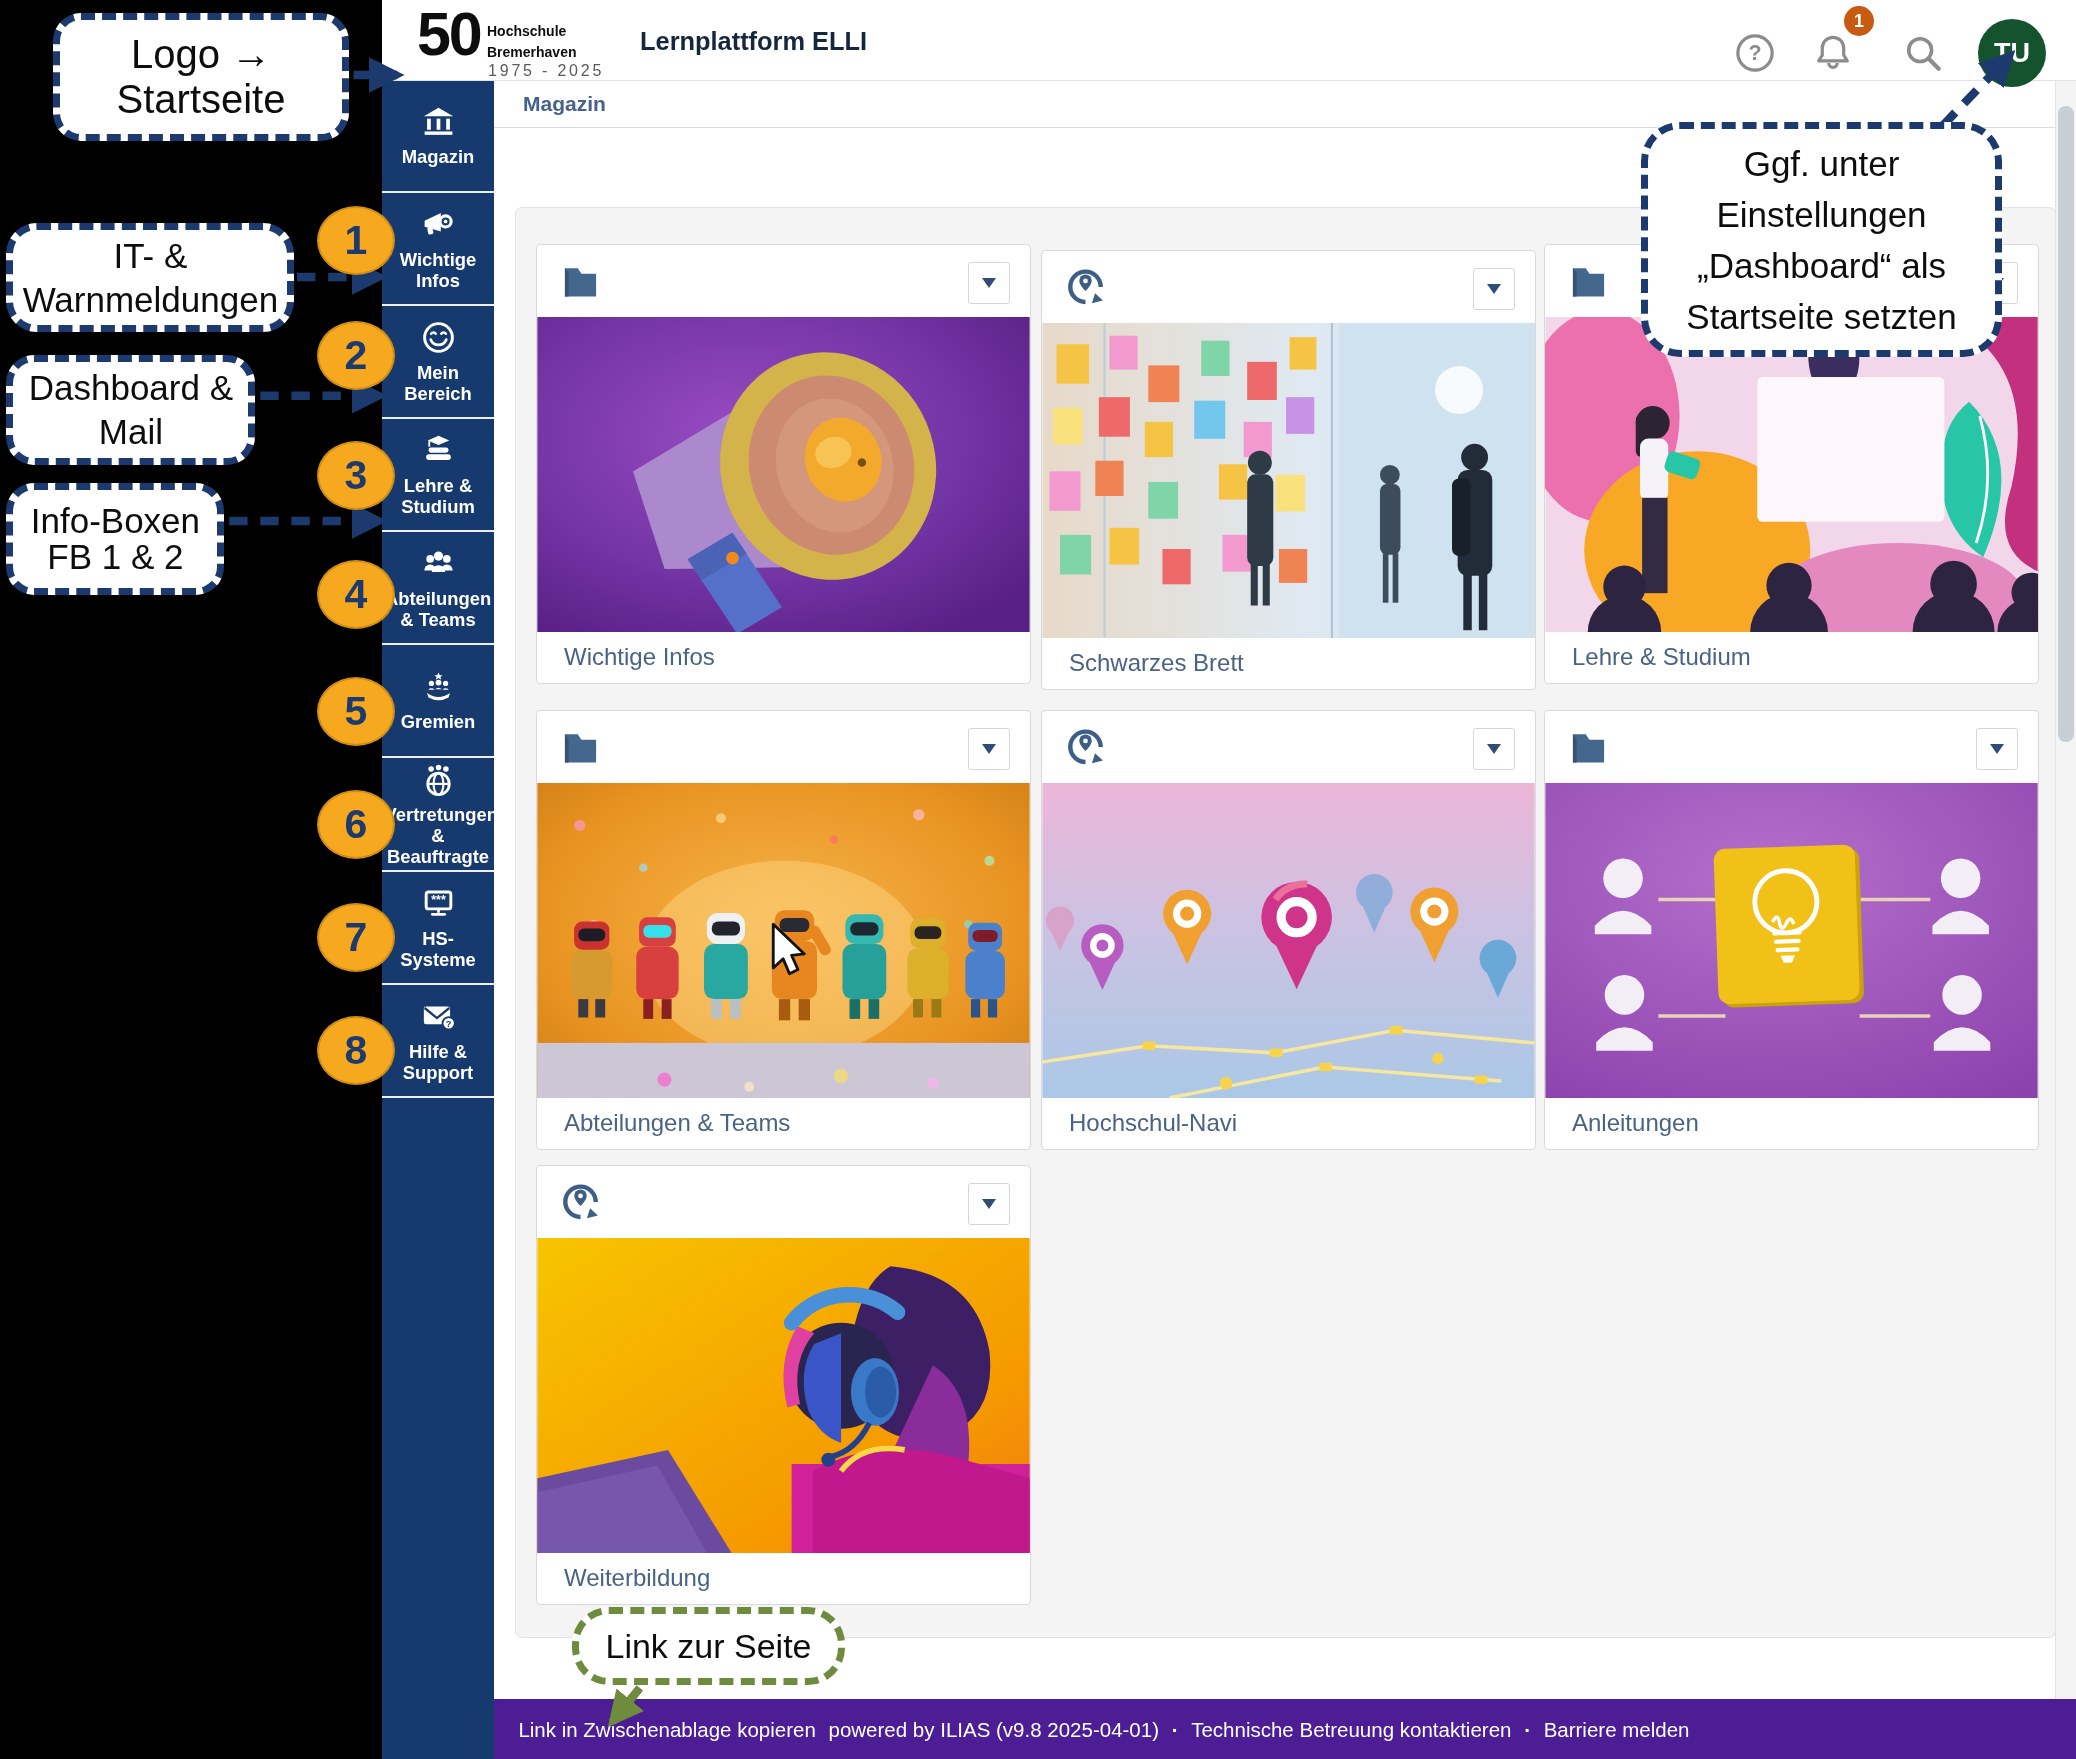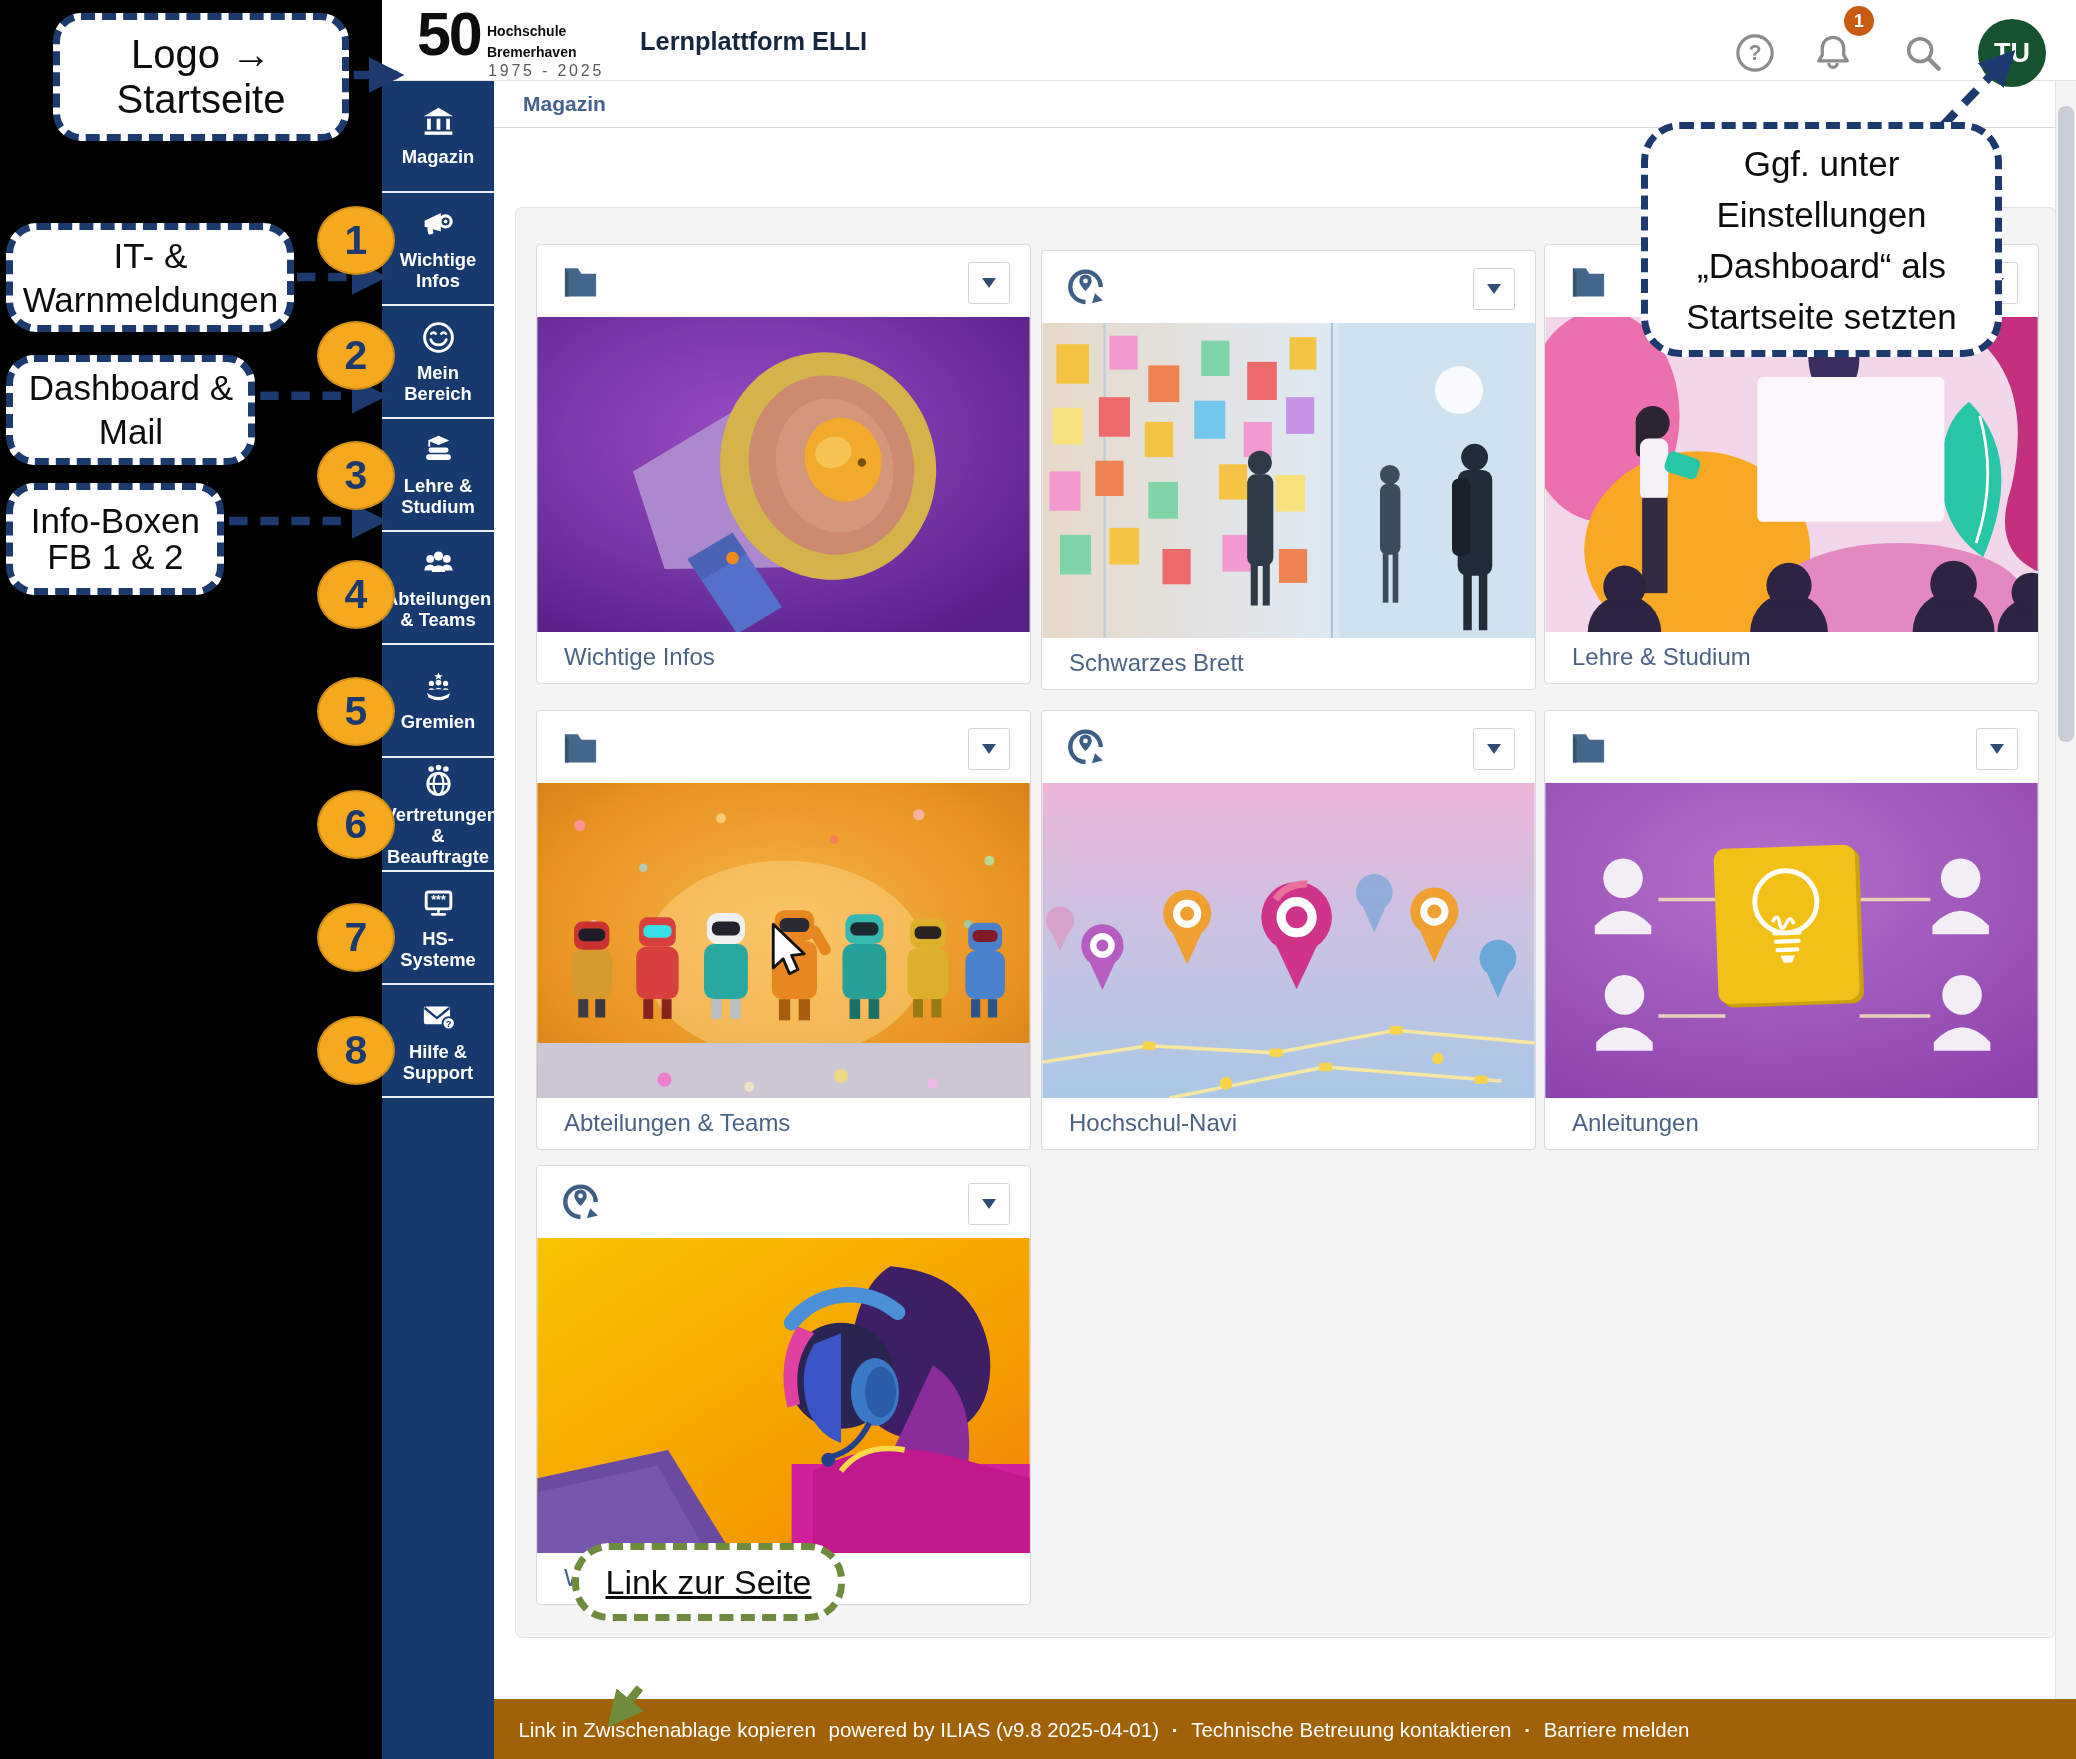--- a/index.html
+++ b/index.html
@@ -38,21 +38,21 @@
   .logoName{position:absolute;left:105px;top:21px;font-size:14px;font-weight:bold;color:#0d0d0d;line-height:20.5px;}
   .logoYears{position:absolute;left:106px;top:62px;font-size:16px;color:#5a5a5a;letter-spacing:2.8px;}
   .hIcon{position:absolute;top:33px;width:40px;height:40px;cursor:pointer;}
   #appTitle{position:absolute;left:258px;top:27px;font-size:25.4px;font-weight:bold;color:#15263f;}
   #avatar{position:absolute;left:1596px;top:19px;width:68px;height:68px;border-radius:50%;background:#14532d;
           display:flex;align-items:center;justify-content:center;color:#fff;font-size:27px;font-weight:bold;cursor:pointer;}
   #badge{position:absolute;left:1462px;top:6.4px;width:30px;height:30px;border-radius:50%;background:#c75b12;
          display:flex;align-items:center;justify-content:center;color:#fff;font-size:17.7px;font-weight:bold;z-index:7;}
 
   
-  #footer{left:493px;top:1699px;width:1583px;height:61px;background:#a16207;z-index:4;
+  #footer{left:493px;top:1699px;width:1583px;height:61px;background:#4c1d95;z-index:4;
           display:flex;align-items:center;gap:12.7px;padding-left:25.4px;box-sizing:border-box;}
   #footer span{color:#fff;font-size:20.5px;cursor:pointer;white-space:nowrap;}
   #footer .dot{cursor:default;font-weight:bold;}
 
   
   #sbTrack{left:2055px;top:80px;width:21px;height:1619px;background:#f4f4f4;border-left:0.7px solid #e2e2e2;z-index:4;}
   #sbThumb{left:2058px;top:106px;width:15.5px;height:636px;background:#c9ced6;border-radius:7.8px;z-index:5;cursor:pointer;}
 
   
   .callout{position:absolute;background:#fff;border:7.8px dashed #1c3a6e;border-radius:28px;z-index:60;
@@ -644,21 +644,21 @@
   <div class="callout" style="left:6.4px;top:483px;width:218px;height:112px;font-size:35px;line-height:36px;">
     <span class="pre">Info-Boxen
 FB 1 &amp; 2</span>
   </div>
   <div class="callout" style="left:1641px;top:122px;width:361px;height:235px;font-size:35px;line-height:51px;border-radius:39px;">
     <span class="pre">Ggf. unter
 Einstellungen
 „Dashboard“ als
 Startseite setzten</span>
   </div>
-  <div class="callout" style="left:572px;top:1543px;width:273px;height:78px;font-size:34px;border-color:#6f8b3d;border-radius:37px;text-decoration:underline;">
+  <div class="callout" style="left:572px;top:1607px;width:273px;height:78px;font-size:34px;border-color:#6f8b3d;border-radius:37px;">
     <span class="pre">Link zur Seite</span>
   </div>
 
   <div class="numCircle" style="left:317px;top:206px">1</div>
   <div class="numCircle" style="left:317px;top:321px">2</div>
   <div class="numCircle" style="left:317px;top:441px">3</div>
   <div class="numCircle" style="left:317px;top:560px">4</div>
   <div class="numCircle" style="left:317px;top:677px">5</div>
   <div class="numCircle" style="left:317px;top:790px">6</div>
   <div class="numCircle" style="left:317px;top:903px">7</div>

